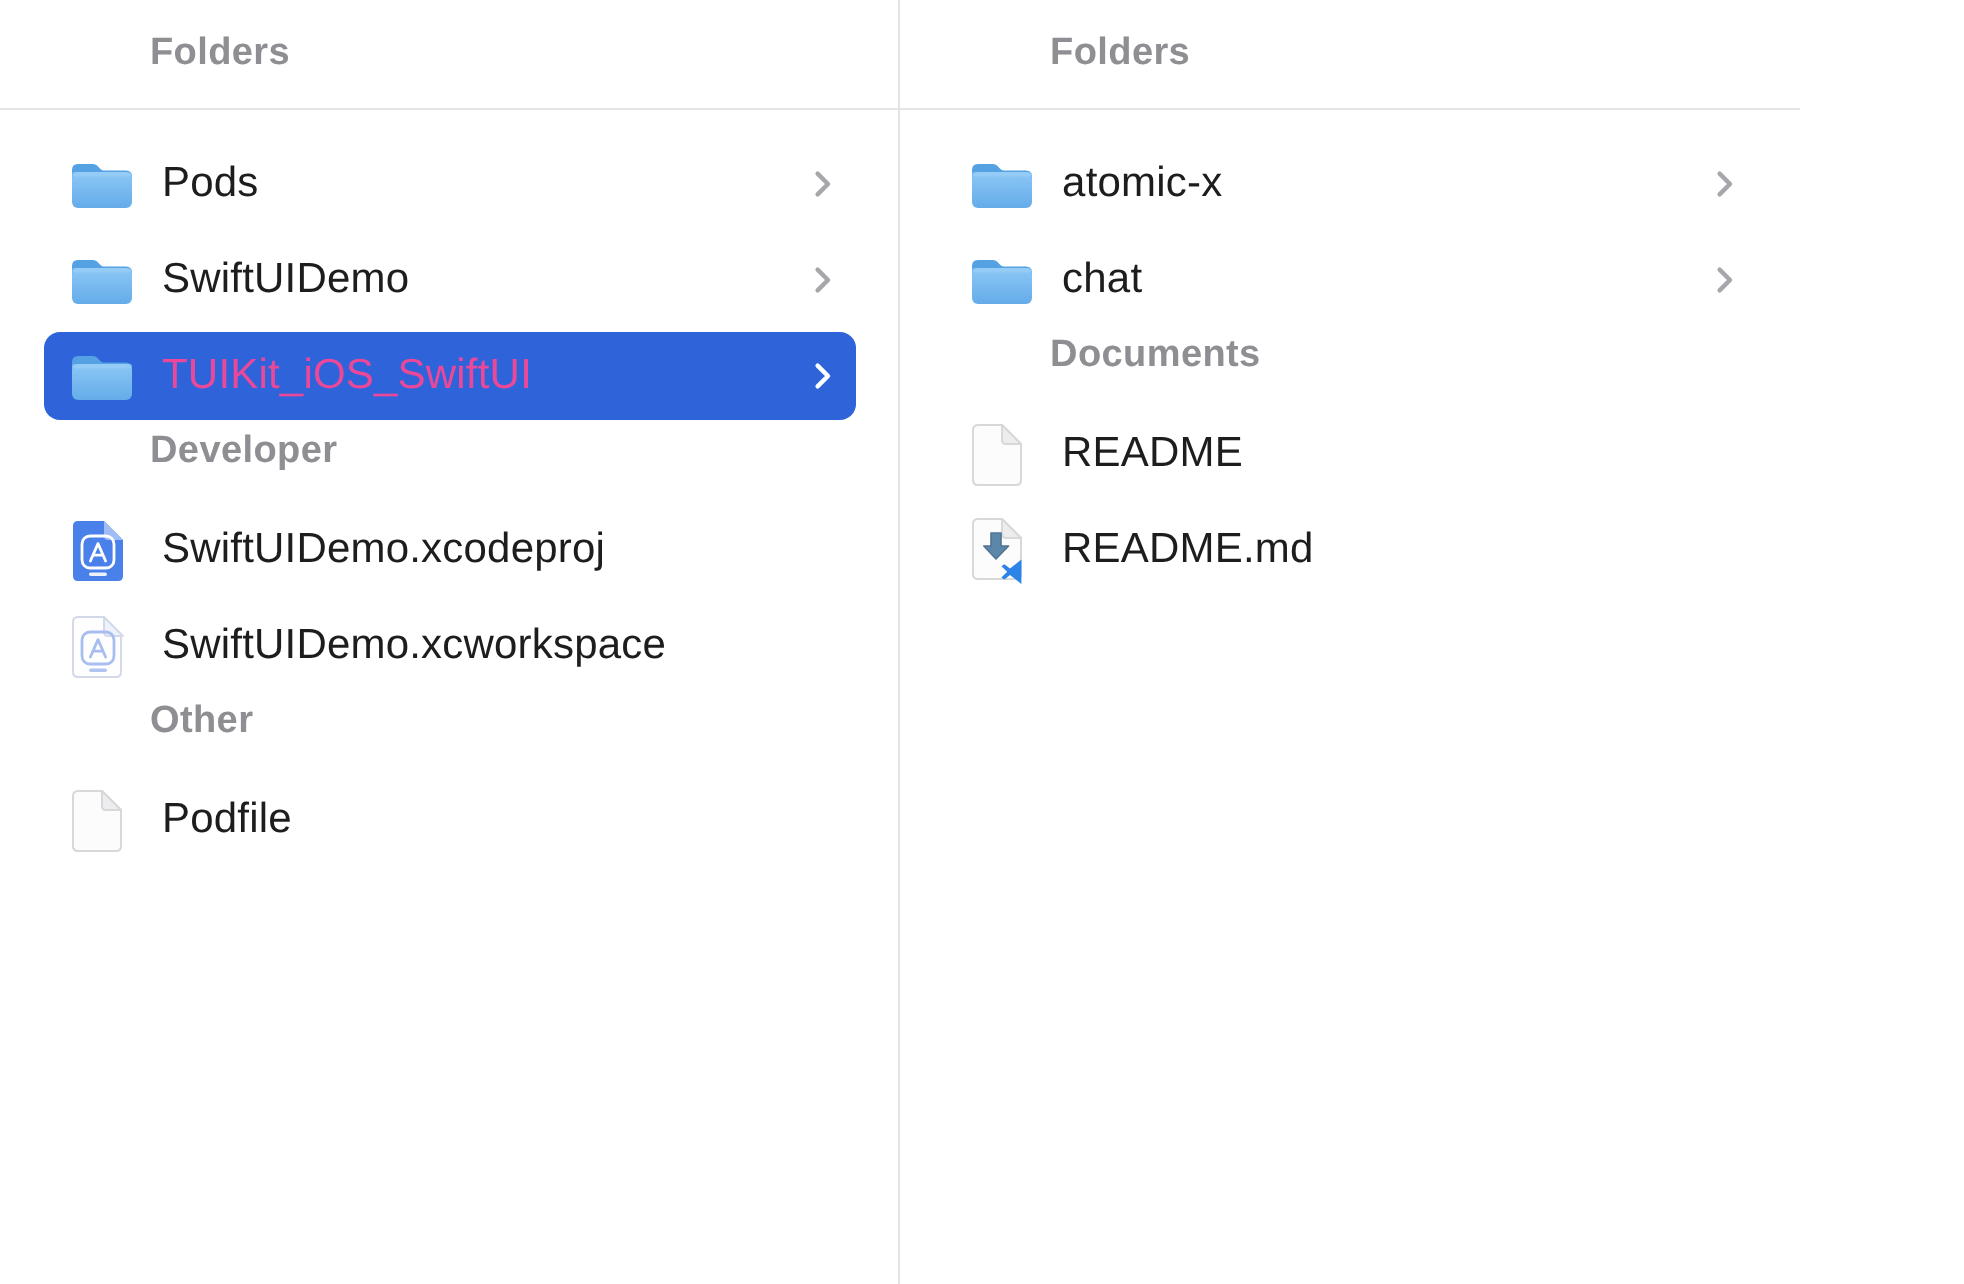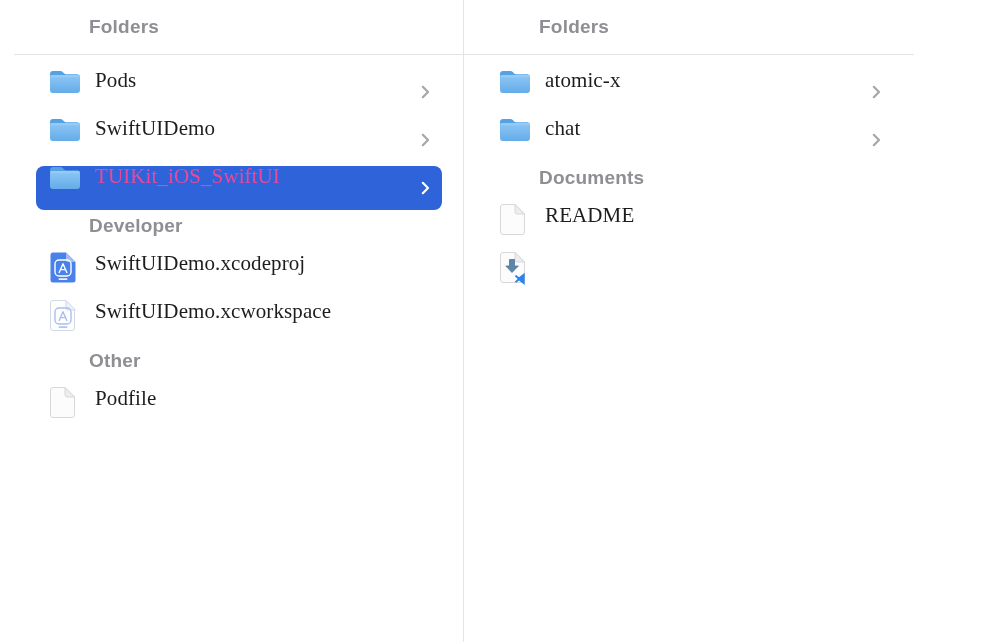--- a/index.html
+++ b/index.html
@@ -1,21 +1,21 @@
 <!DOCTYPE html>
 <html style="--accent: #2E63DA; --header-text: #8E8E93; --item-text: #1D1D1F; --divider: #E4E4E6;"><head>
 <meta charset="utf-8">
 <style>
   html, body { margin: 0; padding: 0; background: #ffffff; }
   body {
     width: 982px; height: 642px; overflow: hidden;
     font-family: "Liberation Sans", sans-serif;
     -webkit-font-smoothing: antialiased;
   }
-  .browser { display: flex; width: 900px; height: 642px; background: #fff; padding-left: 14px; }
+  .browser { display: flex; width: 900px; height: 642px; background: #fff; }
   .pane { width: 491px; box-sizing: border-box; height: 642px; overflow: hidden; }
   .pane.left { border-right: 1px solid var(--divider); }
 
   .pane-header {
     height: 55px; box-sizing: border-box;
     border-bottom: 1px solid var(--divider);
     display: flex; align-items: center;
     padding-left: 75px;
     font-size: 19px; font-weight: 700; color: var(--header-text);
     letter-spacing: 0.2px;
@@ -26,24 +26,23 @@
   .section-title {
     margin-bottom: 11px;
     height: 28px; line-height: 28px;
     padding-left: 75px;
     font-size: 19px; font-weight: 700; color: var(--header-text);
     letter-spacing: 0.2px;
   }
 
   .row {
     position: relative; height: 48px;
-    display: flex; align-items: flex-start;
+    display: flex; align-items: center;
     padding-left: 35px; box-sizing: border-box;
     cursor: default;
-    font-family: Liberation Serif, serif;
   }
   .row.selected::before {
     content: ""; position: absolute;
     left: 22px; right: 21px; top: 2px; bottom: 2px;
     background: var(--accent); border-radius: 8px;
   }
   .row .icon {
     position: relative; z-index: 1;
     width: 34px; margin-right: 12px;
     display: flex; align-items: center; justify-content: flex-start;
@@ -230,16 +229,17 @@
         </div>
         <div class="row">
           <span class="icon">
             <svg width="28" height="34" viewBox="0 0 28 34">
       <path d="M1.5 4 Q1.5 1.5 4 1.5 h12 L25.5 11 V29 q0 2.5 -2.5 2.5 H4 Q1.5 31.5 1.5 29 Z" fill="#FCFCFC" stroke="#D8D8DA" stroke-width="1"></path>
    <path d="M16 1.5 L25.5 11 h-7.5 q-2 0 -2 -2 Z" fill="#EDEDEF" stroke="#D8D8DA" stroke-width="1" stroke-linejoin="round"></path>
       <path d="M10.5 8.5 h5 v6.5 h3.8 L13 21.5 L6.9 15 h3.6 Z" fill="#5D87A8" stroke="#4F7495" stroke-width="0.8" stroke-linejoin="round"></path>
       <path d="M25.7 21.8 L20 26.3 L17.2 24.1 L15.7 25.1 L18.6 27.9 L15.7 30.7 L17.2 31.7 L20 29.5 L25.7 34 Z" fill="#2D84E8"></path>
     </svg>
           </span>
+          <span class="label">README.md</span>
         </div>
       </div>
   </div>
 </div>
 
 </body></html>

